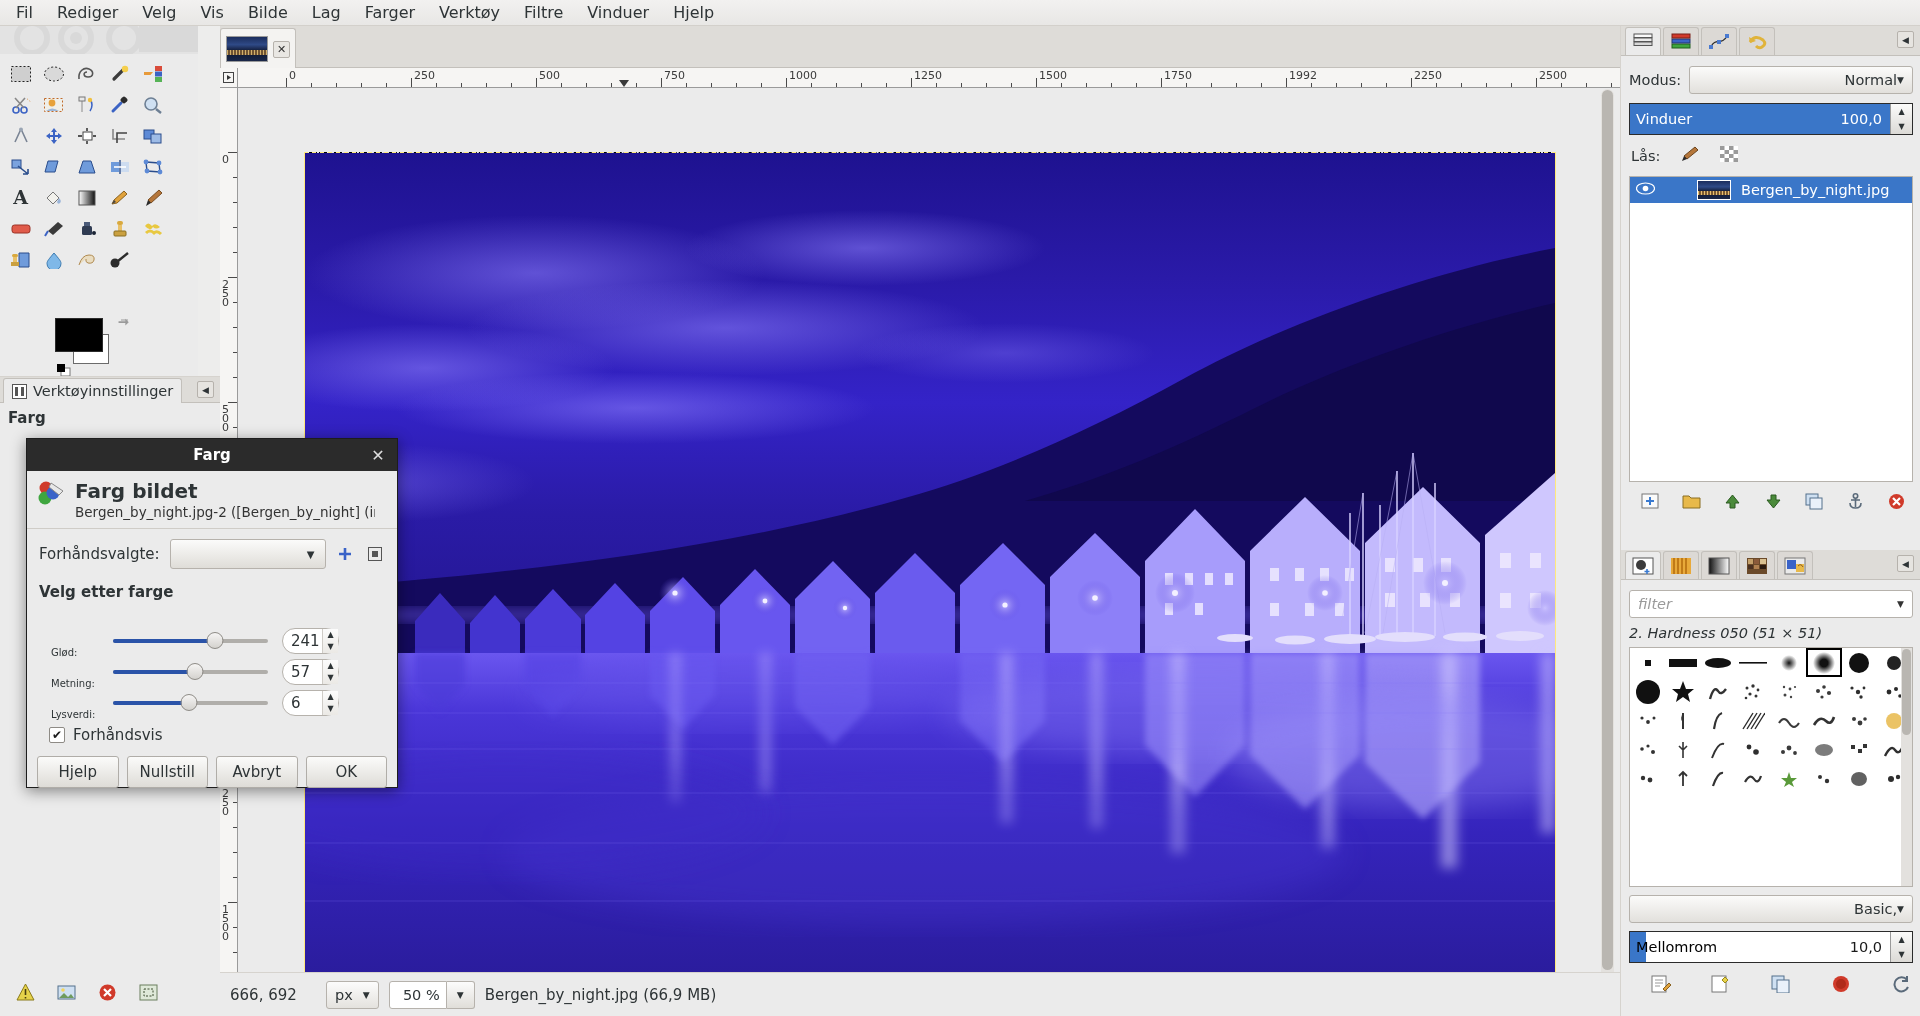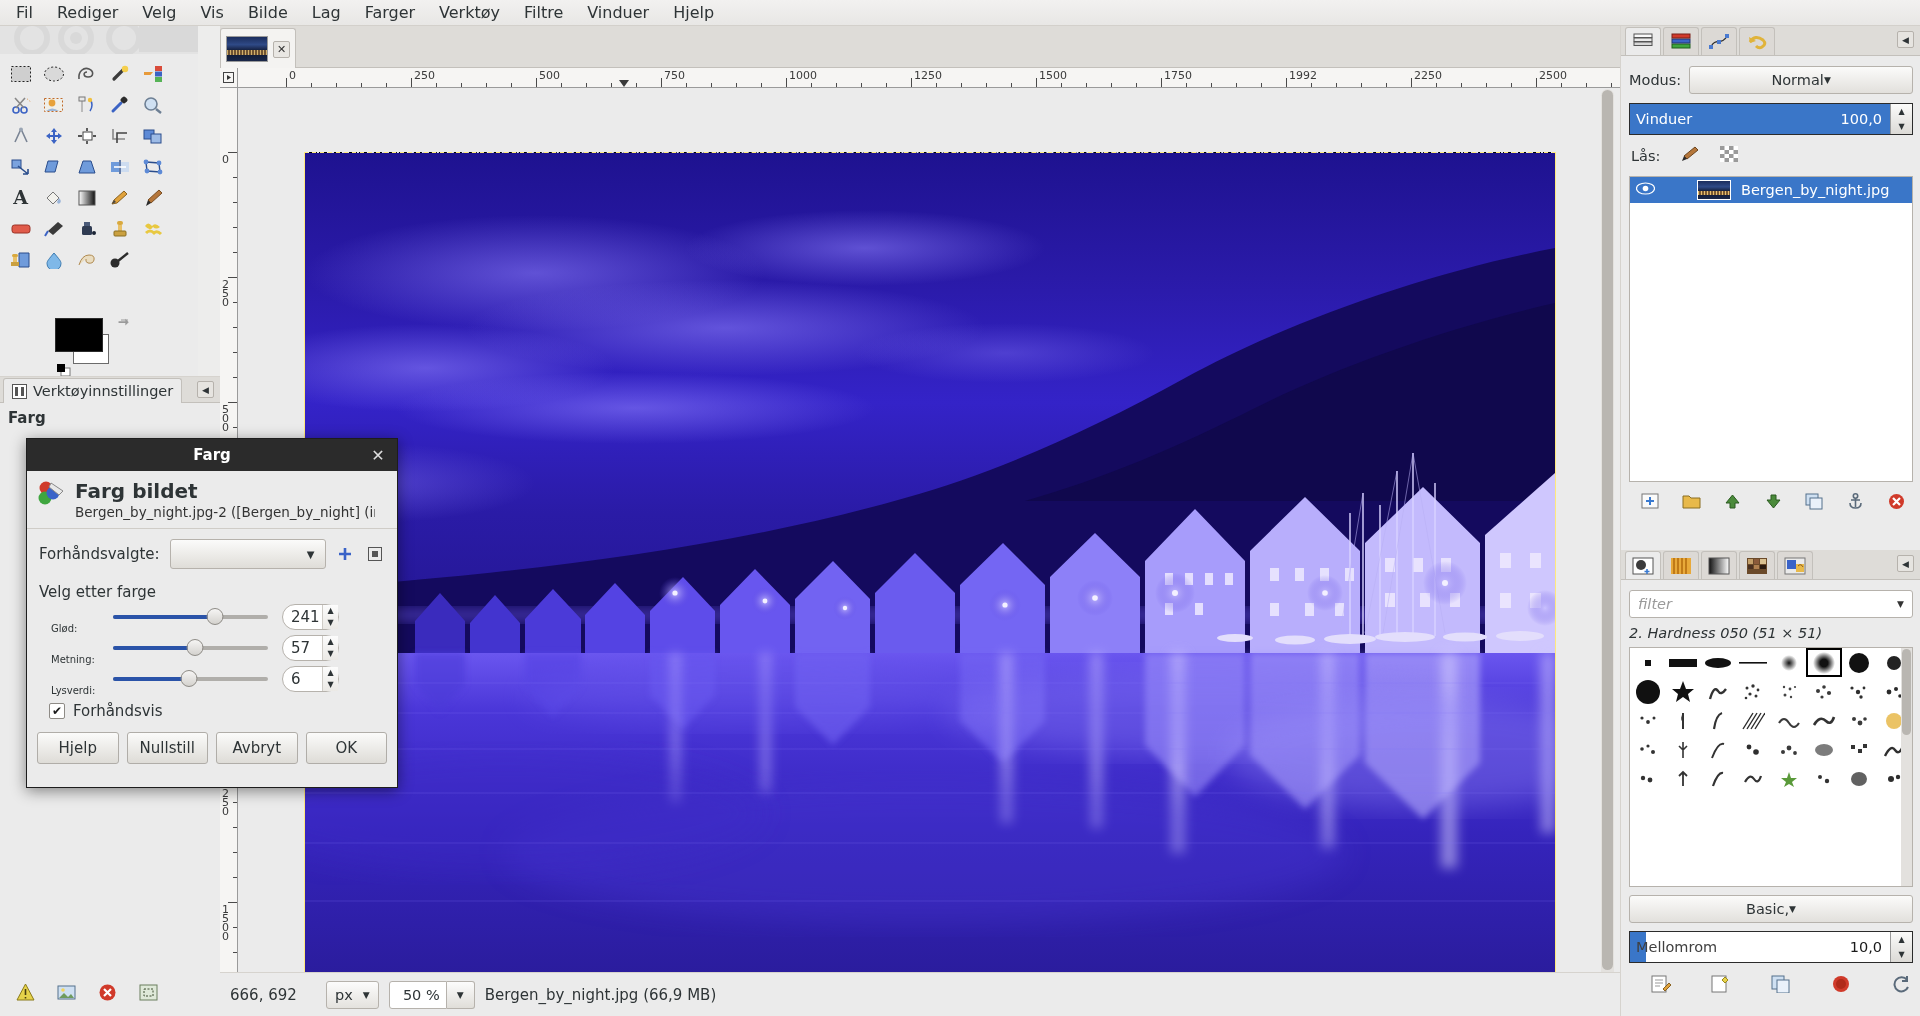--- a/index.html
+++ b/index.html
@@ -242,21 +242,21 @@
   .dock-arrow {
     position: absolute; right: 7px; top: 5px; width: 17px; height: 17px;
     border: 1px solid #b6b2ac; border-radius: 2px; background: #e6e4e0;
     display: flex; align-items: center; justify-content: center; font-size: 9px;
   }
   .row { display: flex; align-items: center; gap: 8px; }
   .dock-label { font-size: 14.5px; }
   .wide-combo {
     flex: 1; height: 28px; border: 1px solid #b6b2ac; border-radius: 3px;
     background: linear-gradient(#fbfbfa,#e2e0dc);
-    display: flex; align-items: center; justify-content: center;
+    display: flex; align-items: center; justify-content: flex-end;
     padding: 0 8px; font-size: 14.5px;
   }
   .spin-bar {
     height: 32px; border: 1px solid #2b2b2b; background: #3a76c8;
     display: flex; align-items: center; position: relative;
   }
   .spin-bar .lbl { color: #fff; font-size: 14.5px; padding-left: 6px; }
   .spin-bar .val { color: #fff; font-size: 14.5px; margin-left: auto; padding-right: 8px; }
   .spin-arrows {
     width: 22px; height: 100%; background: linear-gradient(#fbfbfa,#dcdad6);
@@ -324,21 +324,21 @@
   .preset-row { display: flex; align-items: center; gap: 10px; }
   .preset-combo {
     width: 158px; height: 30px; border: 1px solid #b6b2ac; border-radius: 3px;
     background: linear-gradient(#fbfbfa,#dfddd8);
     display: flex; align-items: center; justify-content: flex-end; padding-right: 10px;
   }
   .mini-btn {
     width: 20px; height: 20px; display: flex; align-items: center;
     justify-content: center; font-size: 13px;
   }
-  .sec-title { font-weight: normal; font-size: 15px; margin: 14px 0 0 0; }
+  .sec-title { font-weight: bold; font-size: 15px; margin: 14px 0 24px 0; }
   .slider-row { display: flex; align-items: center; height: 31px; }
   .slider-label { width: 74px; font-size: 10px; padding-left: 12px; margin-top: 24px; }
   .track {
     position: relative; width: 155px; height: 20px; display: flex; align-items: center;
   }
   .track .bar {
     position: absolute; left: 0; right: 0; height: 4px; background: #b0aeaa;
     border-radius: 2px;
   }
   .track .fill {
@@ -1522,21 +1522,21 @@
         </div>
       </div>
 
       <div class="wide-combo" style="margin-top:8px;">
         <span>Basic,</span>
         <span style="font-size:9px;">▼</span>
       </div>
 
       <div class="spin-bar" style="margin-top:8px;background:#fff;border:1px solid #2b2b2b;">
         <span style="position:absolute;left:0;top:0;bottom:0;width:16px;background:#3a76c8;"></span>
-        <span class="lbl" style="color:#404040;position:relative;padding-left:6px;">Mellomrom</span>
+        <span class="lbl" style="color:#000000;position:relative;padding-left:6px;">Mellomrom</span>
         <span class="val" style="color:#1a1a1a;">10,0</span>
         <div class="spin-arrows">
             <span>▲</span>
             <span>▼</span>
           </div>
       </div>
 
       <div class="iconbar" style="margin-top:8px; gap:40px; padding-left:22px;">
         <span>
           <svg width="20" height="18">

